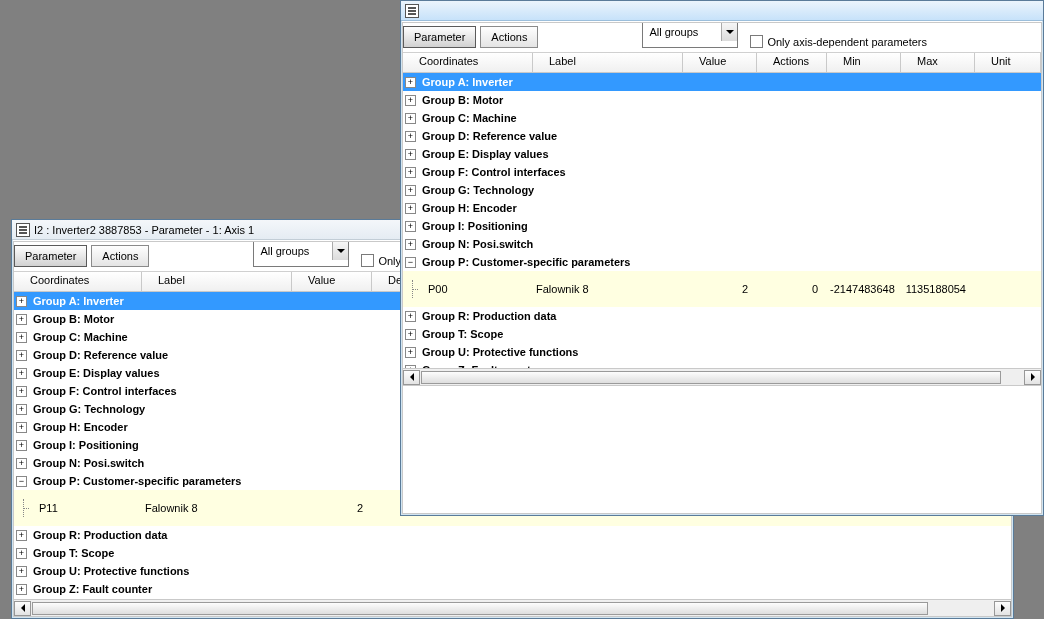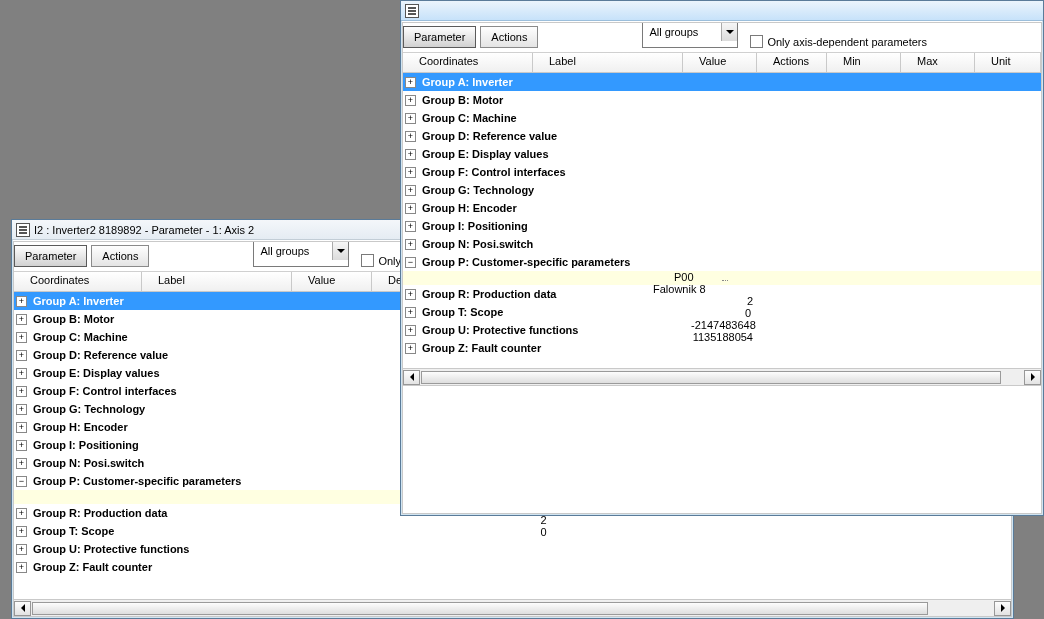--- a/index.html
+++ b/index.html
@@ -101,24 +101,23 @@
     display:inline-block;width:11px;height:18px;position:relative;margin-right:4px;
   }
   .dotline-v::before{content:"";position:absolute;left:5px;top:0;bottom:0;border-left:1px dotted #888;}
   .dotline-v::after{content:"";position:absolute;left:5px;top:9px;width:6px;border-top:1px dotted #888;}
   .tree-label { font-weight:bold; color:#000; }
   .selected-row { background:#3399ff;color:#fff; }
   .selected-row .tree-label { color:#fff;}
   .selected-row .expander { color:#000;}
   .param-row {
     background:#ffffe1;
-    height:14px;
+    height:36px;
     display:flex;
     align-items:center;
-    flex-direction:column;
   }
   .pcell { padding:0 6px; white-space:nowrap;}
   .hscroll {
     height:17px;
     background:#f0f0f0;border-top:1px solid #c9c9c9;position:relative;
     display:flex;align-items:center;
   }
   .scroll-btn {
     width:17px;height:15px;background:linear-gradient(#fdfdfd,#e3e3e3);border:1px solid #979797;display:flex;align-items:center;justify-content:center;cursor:pointer;
   }
@@ -127,21 +126,21 @@
   .arrow-left{width:0;height:0;border-top:4px solid transparent;border-bottom:4px solid transparent;border-right:4px solid #000;}
   .arrow-right{width:0;height:0;border-top:4px solid transparent;border-bottom:4px solid transparent;border-left:4px solid #000;}
   .blank-panel { flex:0 0 auto; border-top:1px solid #c9c9c9; background:#fff;}
 </style>
 </head>
 <body>
 
 <div class="window win-inactive" style="left:11px; top:219px; width:1003px; height:400px;">
   <div class="titlebar">
     <span class="win-title-icon"></span>
-    <span class="titlebar-text">I2 : Inverter2 8189892 - Parameter - 1: Axis 2</span>
+    <span class="titlebar-text">I2 : Inverter2 3887853 - Parameter - 1: Axis 1</span>
   </div>
   <div class="content">
     <div class="toolbar">
       <button class="tab-btn active">Parameter</button>
       <button class="tab-btn">Actions</button>
       <div class="combo" style="margin-left:100px;">
         <span class="combo-text">All groups</span>
         <span class="combo-btn">
             <span class="chev-down"></span>
           </span>

